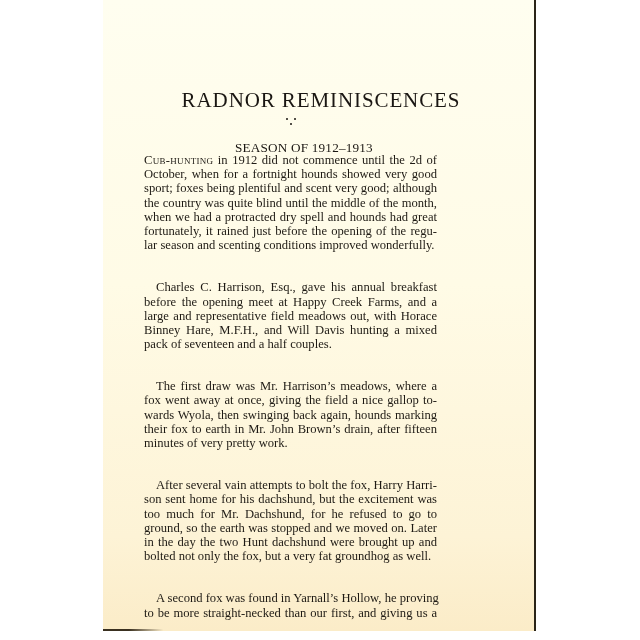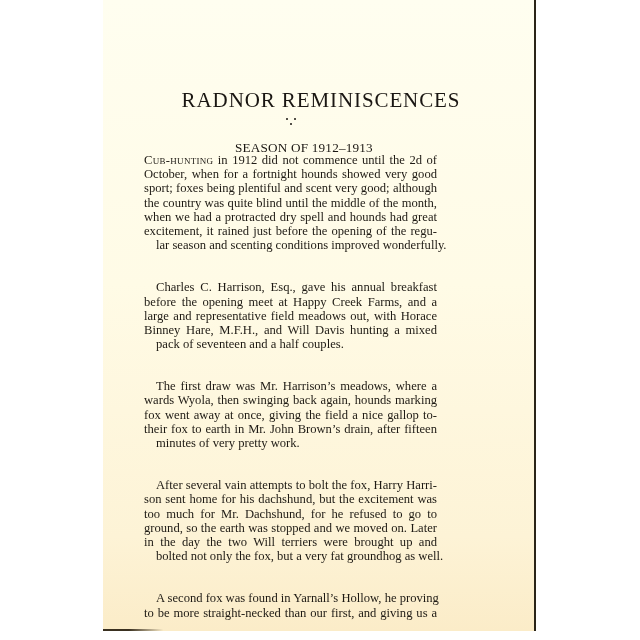--- a/index.html
+++ b/index.html
@@ -87,21 +87,20 @@
     }
     .line {
       display: block;
       white-space: nowrap;
       text-align: justify;
       text-align-last: justify;
       height: 14.2px;
     }
     .line.last {
       text-align-last: left;
-      margin-left: 12px;
     }
     .line.indent {
       padding-left: 12px;
       margin-top: 28px;
     }
     .sc {
       font-variant: small-caps;
       letter-spacing: 0.3px;
     }
   </style>
@@ -120,36 +119,36 @@
     </div>
 
     <h2 class="subtitle">SEASON OF 1912–1913</h2>
 
     <div class="body">
       <span class="line"><span class="sc">Cub-hunting</span><span> in 1912 did not commence until the 2d of</span></span>
       <span class="line">October, when for a fortnight hounds showed very good</span>
       <span class="line">sport; foxes being plentiful and scent very good; although</span>
       <span class="line">the country was quite blind until the middle of the month,</span>
       <span class="line">when we had a protracted dry spell and hounds had great</span>
-      <span class="line">excitement, it rained just before the opening of the regu-</span>
+      <span class="line">fortunately, it rained just before the opening of the regu-</span>
       <span class="line last">lar season and scenting conditions improved wonderfully.</span>
       <span class="line indent">Charles C. Harrison, Esq., gave his annual breakfast</span>
       <span class="line">before the opening meet at Happy Creek Farms, and a</span>
       <span class="line">large and representative field meadows out, with Horace</span>
       <span class="line">Binney Hare, M.F.H., and Will Davis hunting a mixed</span>
       <span class="line last">pack of seventeen and a half couples.</span>
       <span class="line indent">The first draw was Mr. Harrison’s meadows, where a</span>
+      <span class="line">fox went away at once, giving the field a nice gallop to-</span>
       <span class="line">wards Wyola, then swinging back again, hounds marking</span>
-      <span class="line">fox went away at once, giving the field a nice gallop to-</span>
       <span class="line">their fox to earth in Mr. John Brown’s drain, after fifteen</span>
       <span class="line last">minutes of very pretty work.</span>
       <span class="line indent">After several vain attempts to bolt the fox, Harry Harri-</span>
       <span class="line">son sent home for his dachshund, but the excitement was</span>
       <span class="line">too much for Mr. Dachshund, for he refused to go to</span>
       <span class="line">ground, so the earth was stopped and we moved on. Later</span>
-      <span class="line">in the day the two Will terriers were brought up and</span>
+      <span class="line">in the day the two Hunt dachshund were brought up and</span>
       <span class="line last">bolted not only the fox, but a very fat groundhog as well.</span>
       <span class="line indent">A second fox was found in Yarnall’s Hollow, he proving</span>
       <span class="line">to be more straight-necked than our first, and giving us a</span>
     </div>
 
   </div>
 </div>
 
 </body></html>

